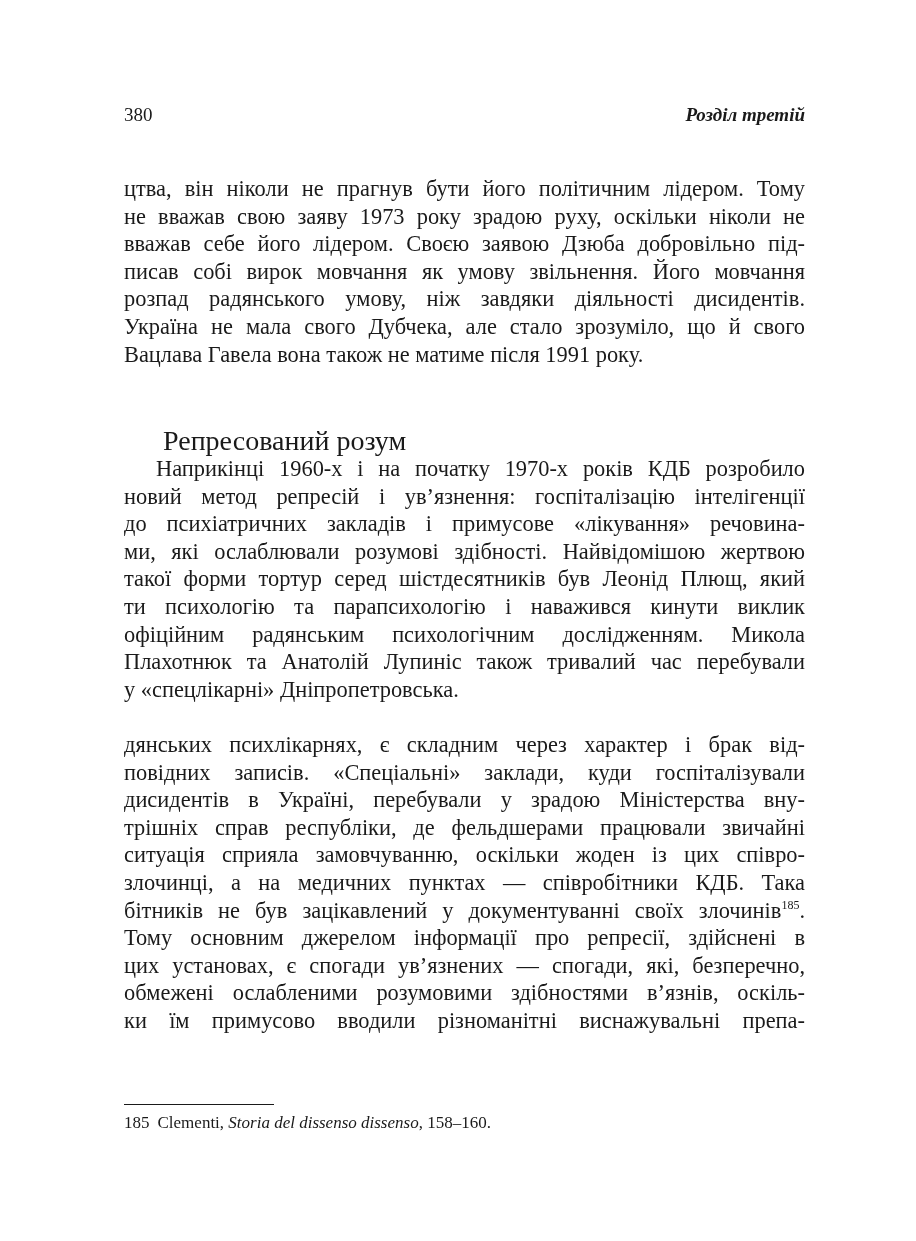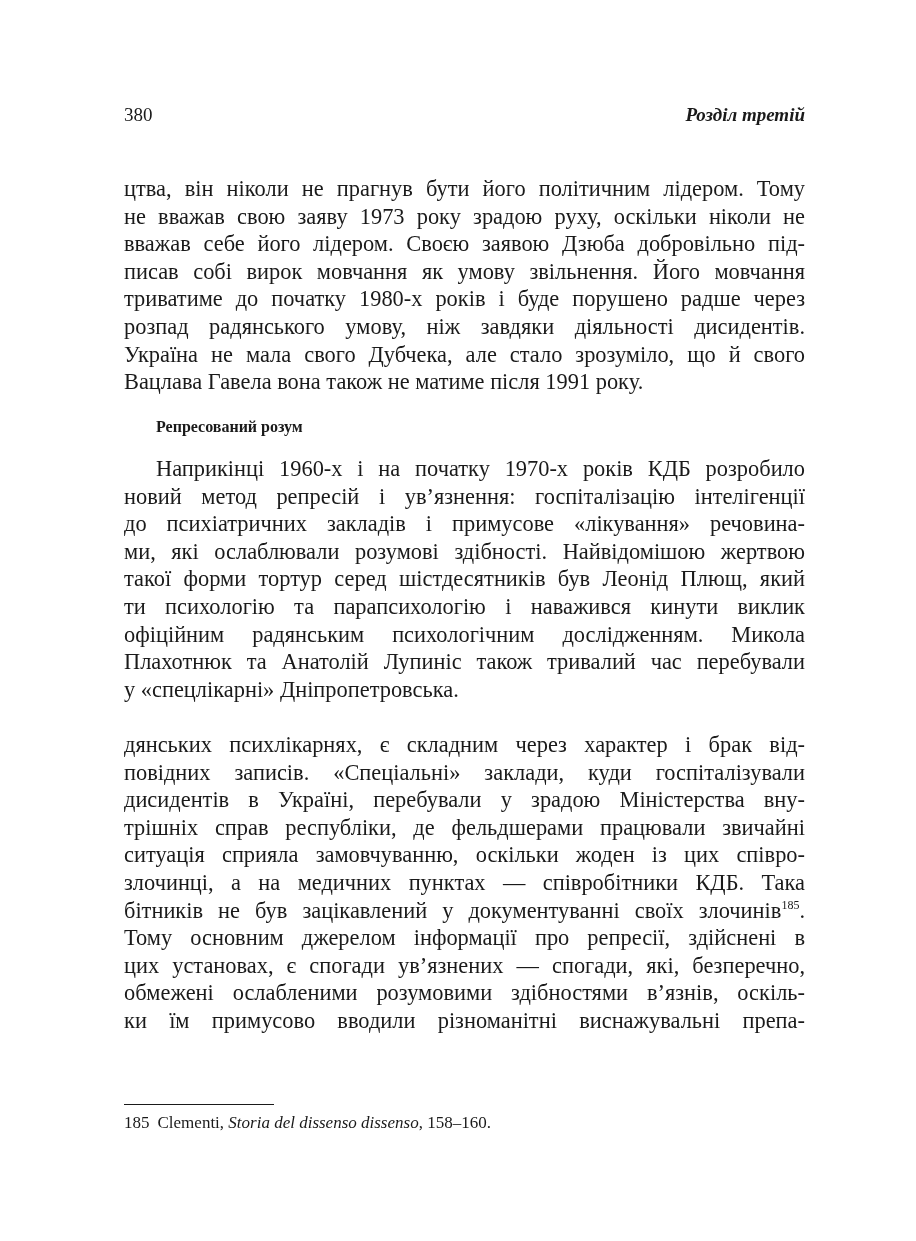--- a/index.html
+++ b/index.html
@@ -60,23 +60,23 @@
       text-align-last: left;
     }
     .indent {
       text-indent: 32px;
     }
     .block1 { top: 149px; margin-top: 26px; }
     .section-heading {
       position: absolute;
       top: 418px;
       left: 32px;
-      font-size: 16px;
-      font-weight: bold;
-      margin: 0;
+      font-size: 28px;
+      font-weight: normal;
+      margin: 7px;
     }
     .block2 { top: 455px; }
     .block3 { top: 731px; }
     sup {
       font-size: 12px;
       line-height: 0;
       vertical-align: 9px;
     }
     .footnote-rule {
       position: absolute;
@@ -105,21 +105,20 @@
   <div class="running-head">
     <span class="page-number">380</span>
     <span class="chapter-title">Розділ третій</span>
   </div>
 
   <div class="body-text block1">
     <span class="line">цтва, він ніколи не прагнув бути його політичним лідером. Тому</span>
     <span class="line">не вважав свою заяву 1973 року зрадою руху, оскільки ніколи не</span>
     <span class="line">вважав себе його лідером. Своєю заявою Дзюба добровільно під-</span>
     <span class="line">писав собі вирок мовчання як умову звільнення. Його мовчання</span>
-    <span class="line">триватиме до початку 1980-х років і буде порушено радше через</span>
     <span class="line">розпад радянського умову, ніж завдяки діяльності дисидентів.</span>
     <span class="line">Україна не мала свого Дубчека, але стало зрозуміло, що й свого</span>
     <span class="line last">Вацлава Гавела вона також не матиме після 1991 року.</span>
   </div>
 
   <h2 class="section-heading">Репресований розум</h2>
 
   <div class="body-text block2">
     <span class="line indent">Наприкінці 1960-х і на початку 1970-х років КДБ розробило</span>
     <span class="line">новий метод репресій і ув’язнення: госпіталізацію інтелігенції</span>

